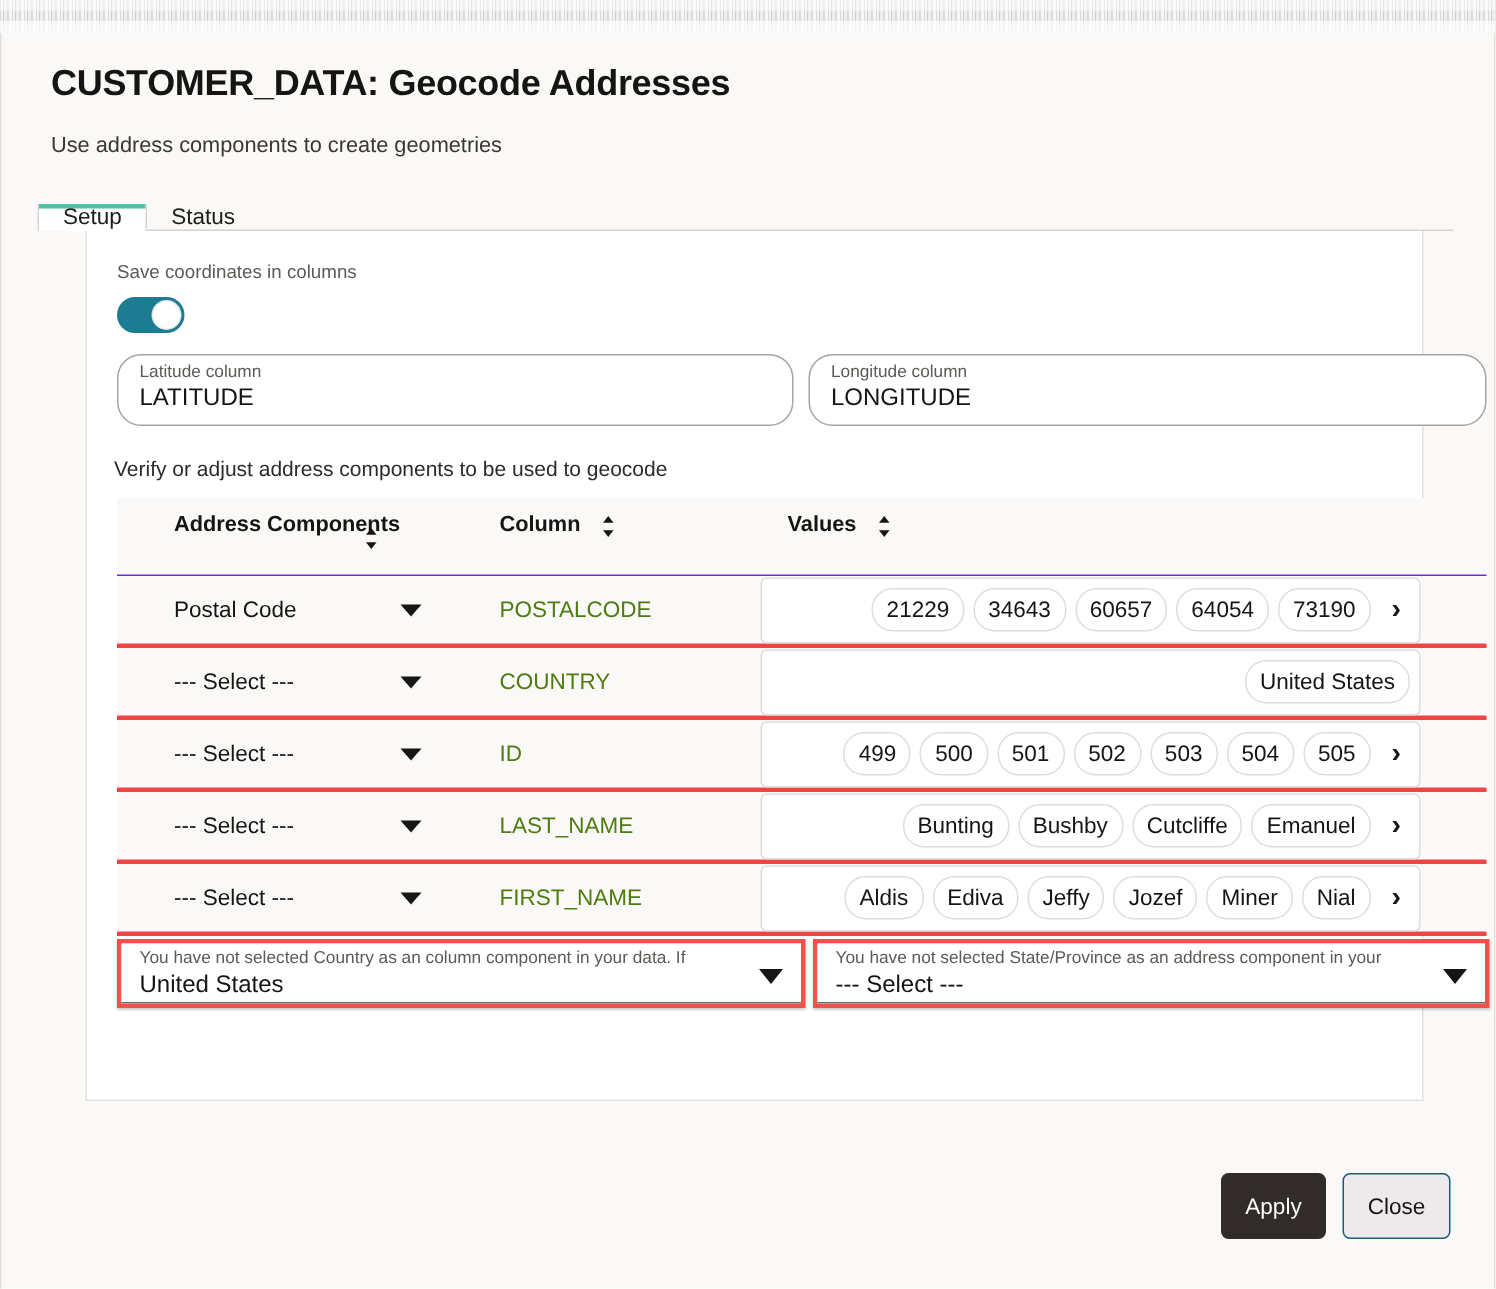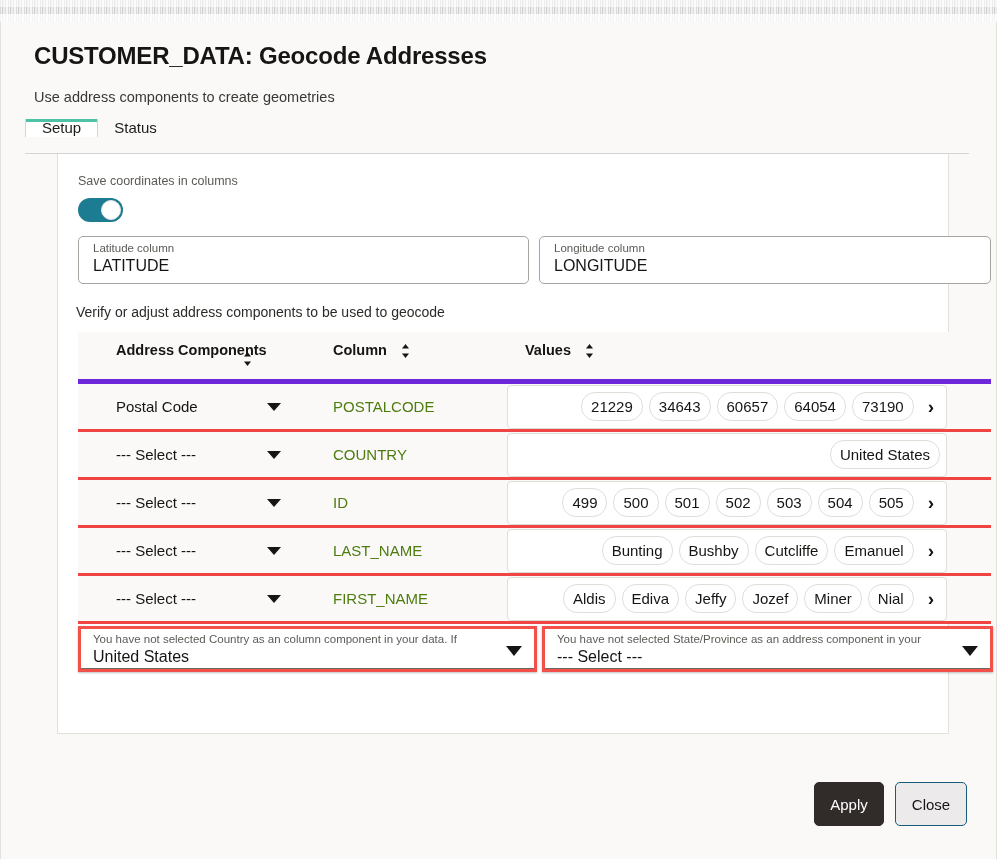--- a/index.html
+++ b/index.html
@@ -45,21 +45,21 @@
     color: #161513;
   }
   .subtitle {
     position: absolute; left: 33px; top: 67px;
     font-size: 14.5px; color: #3a3833;
   }
 
   
   .tabs {
     position: absolute; left: 24px; top: 97px; width: 944px; height: 35px;
-    display: flex; align-items: flex-start;
+    display: flex; align-items: flex-end;
     border-bottom: 1px solid #d6d3d0;
   }
   .tab {
     position: relative;
     padding: 0 16px;
     display: flex; align-items: center;
     font-size: 15px; color: #1d1c19;
     background: transparent;
     cursor: pointer;
   }
@@ -99,21 +99,21 @@
     position: absolute; right: 2px; top: 2px;
     width: 20px; height: 20px; border-radius: 50%;
     background: #ffffff; border: 1px solid #e7e7e7;
   }
 
   
   .textfield {
     position: absolute; top: 82px;
     height: 48px;
     border: 1px solid #a8a5a0;
-    border-radius: 5px;
+    border-radius: 16px;
     background: #ffffff;
   }
   .textfield.lat { left: 20px; width: 451px; }
   .textfield.lon { left: 481px; width: 452px; }
   .textfield .tf-label {
     position: absolute; left: 14px; top: 5px;
     font-size: 11.5px; color: #5c5a55;
   }
   .textfield .tf-value {
     position: absolute; left: 14px; top: 20px;
@@ -127,21 +127,21 @@
 
   
   .grid {
     position: absolute; left: 20px; top: 178px;
     width: 913px;
   }
   .grid-head {
     display: flex; align-items: flex-start;
     height: 52px;
     background: #faf9f8;
-    border-bottom: 5px solid #6d28d9;
+    border-bottom: 1px solid #6d28d9;
     padding-top: 9px;
   }
   .col-ac { width: 237px; padding-left: 38px; position: relative; }
   .col-col { width: 192px; padding-left: 18px; position: relative; }
   .col-val { width: 440px; padding-left: 18px; position: relative; }
   .hcell {
     font-size: 14.5px; font-weight: bold; color: #161513;
     line-height: 18px;
     display: inline-block;
   }

